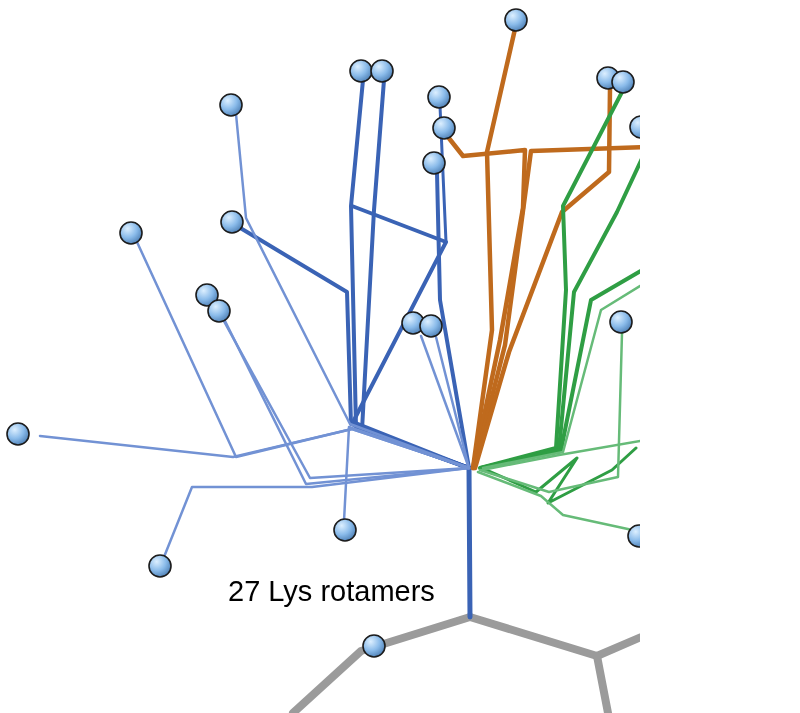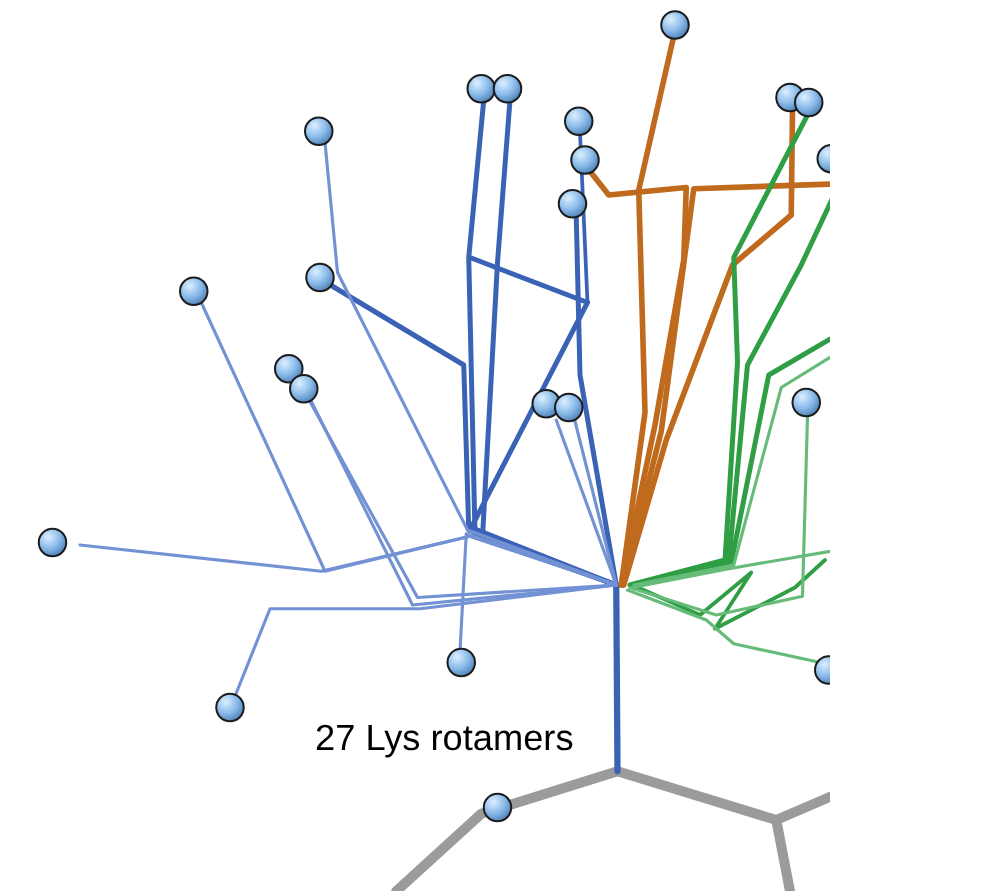--- a/index.html
+++ b/index.html
@@ -7,21 +7,20 @@
     padding: 0;
     background: #ffffff;
     font-family: "Liberation Sans", sans-serif;
   }
   .stage {
     position: relative;
     width: 640px;
     height: 713px;
     background: #0f766e;
     overflow: hidden;
-    margin-left: 24px;
   }
   svg.mol-canvas {
     position: absolute;
     left: 0;
     top: 0;
     width: 800px;
     height: 713px;
     display: block;
   }
   .rotamer-label {

